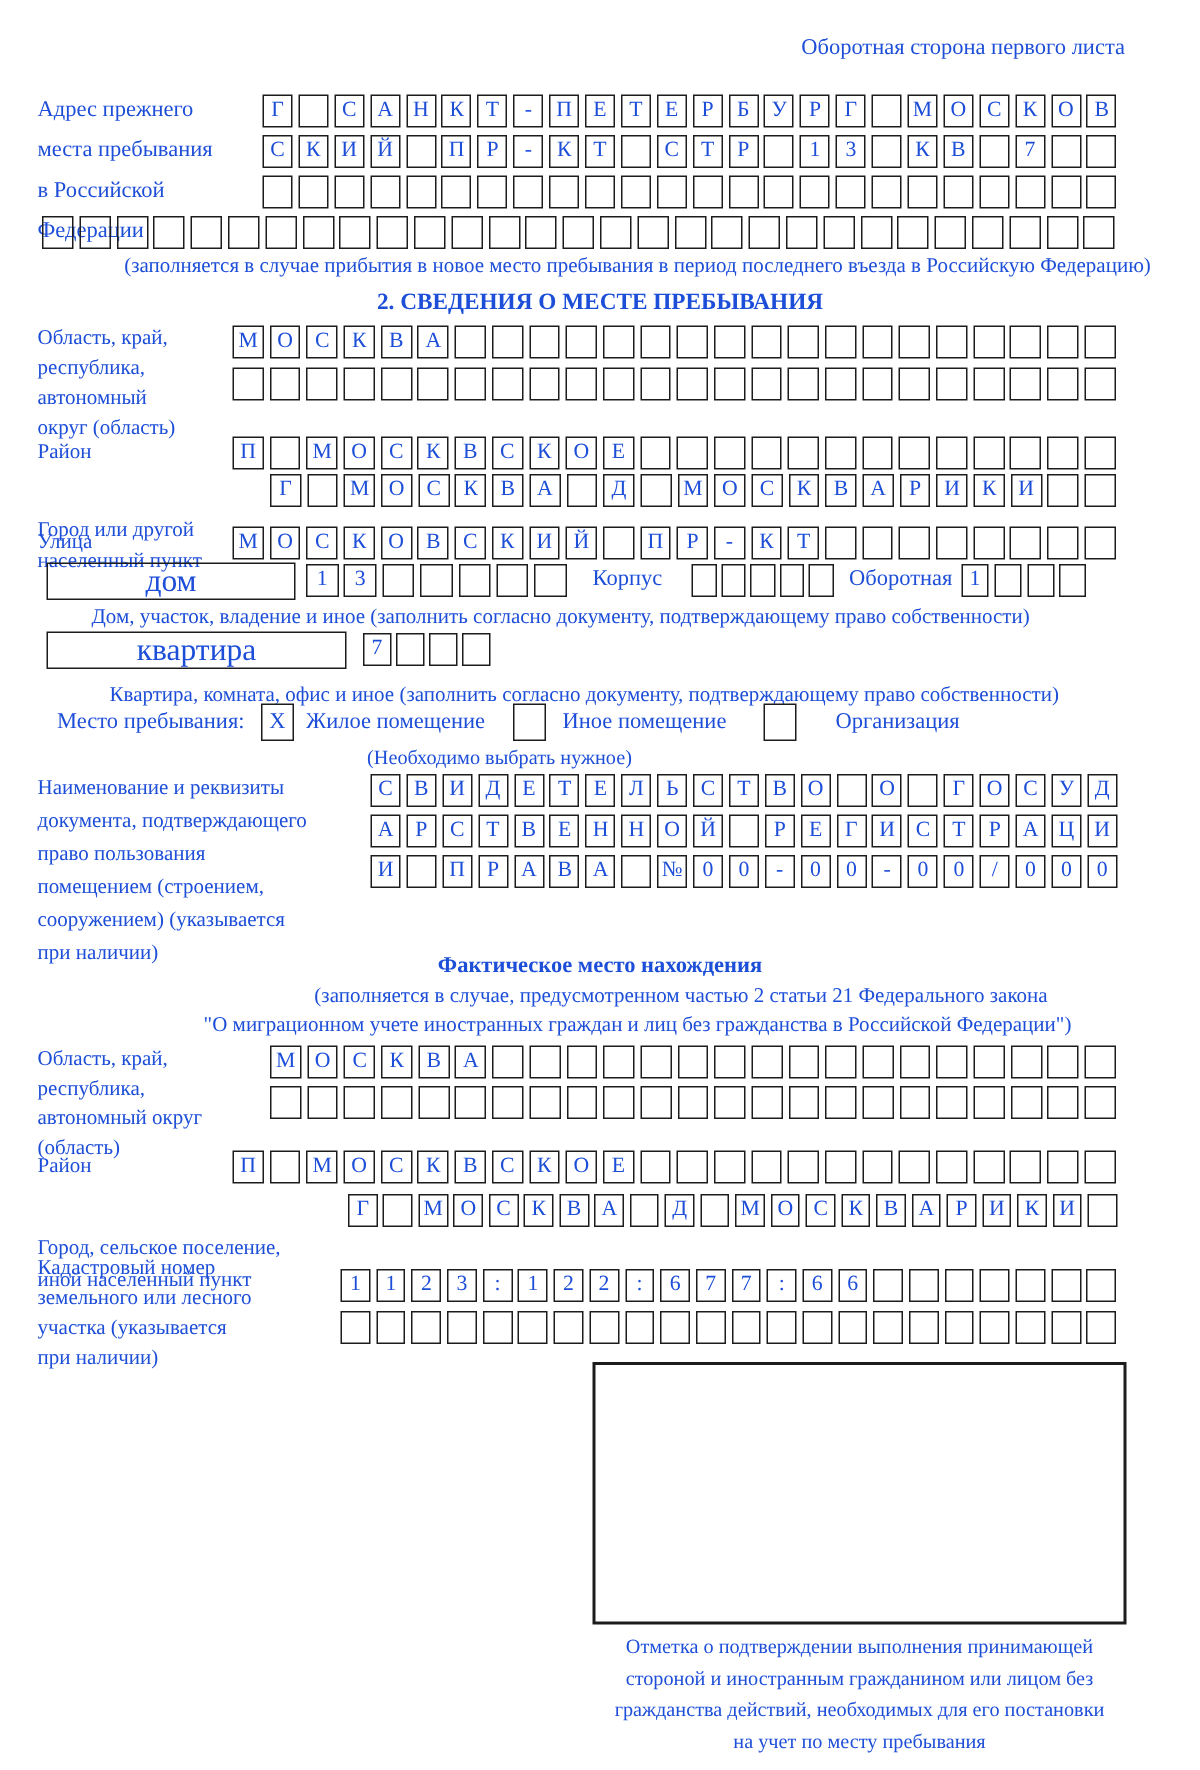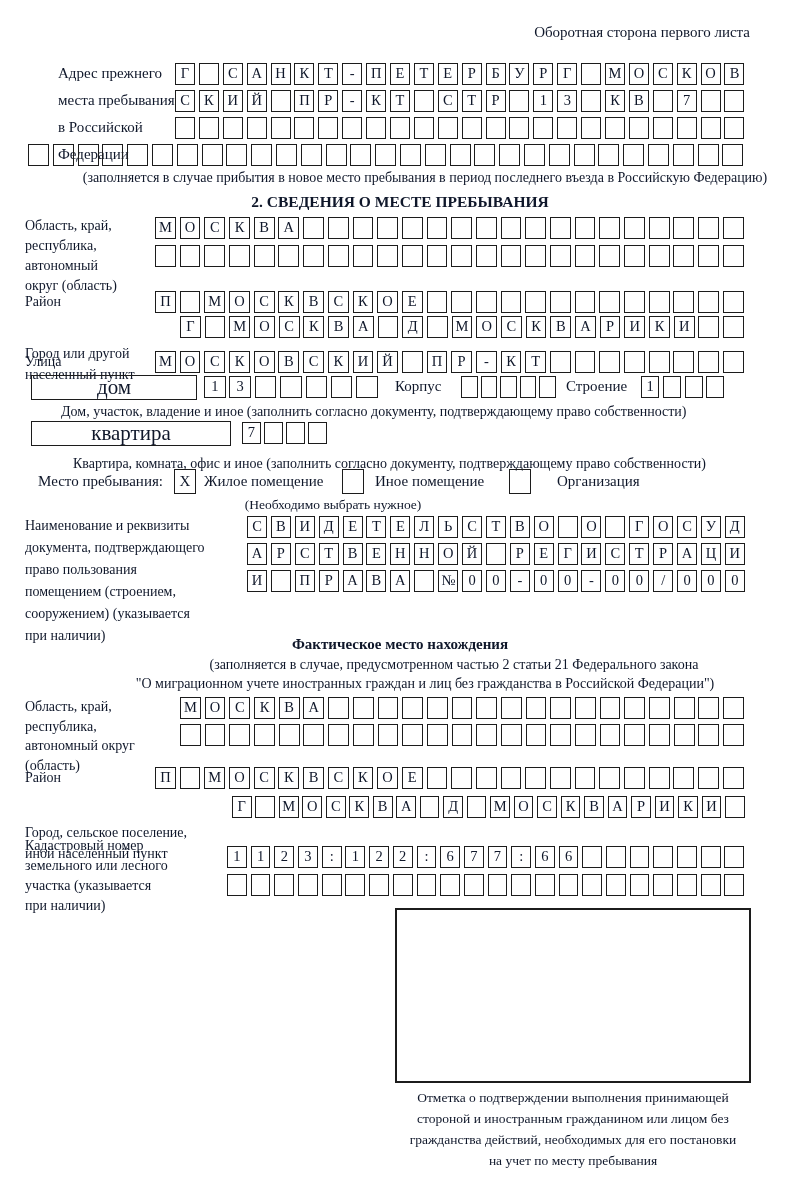--- a/index.html
+++ b/index.html
@@ -1,17 +1,17 @@
 <!DOCTYPE html>
 <html><head>
 <meta charset="utf-8">
 <style>
   html,body{margin:0;padding:0;background:#fff;}
   #page{position:relative;width:800px;height:1180px;background:#fff;overflow:hidden;
-        font-family:"Liberation Serif","DejaVu Serif",serif;color:#0f172a;}
+        font-family:"Liberation Serif","DejaVu Serif",serif;color:#1d4ed8;}
   .abs{position:absolute;}
   .lbl{font-size:14px;line-height:20px;white-space:pre-line;}
   .lh27{line-height:27px;font-size:15px;}
   .lh19{line-height:19.5px;}
   .lh21{line-height:21px;margin-top:30px;}
   .lh22{line-height:22px;}
   .cap{font-size:14px;padding-left:25px;}
   .center{text-align:center;}
   .right{text-align:right;}
   .bold{font-weight:bold;}
@@ -28,21 +28,21 @@
         border:2px solid #1c1c1c;background:#fff;}
   .note4{white-space:pre-line;line-height:21px;font-size:13.5px;}
 </style>
 </head>
 <body>
 
 <div id="page">
 
   <div class="abs right" style="left:520px;top:24px;width:230px;font-size:15px;">Оборотная сторона первого листа</div>
 
-  <div class="abs lbl lh27" style="left:25px;top:60px;width:150px;margin-left:33px;">Адрес прежнего
+  <div class="abs lbl lh27" style="left:25px;top:60px;width:150px;">Адрес прежнего
 места пребывания
 в Российской
 Федерации</div>
   <div class="grid" style="left:175px;top:63px;--cw:20px;--cg:3.9px">
       <span class="cell">Г</span>
       <span class="cell"></span>
       <span class="cell">С</span>
       <span class="cell">А</span>
       <span class="cell">Н</span>
       <span class="cell">К</span>
@@ -304,21 +304,21 @@
       <span class="cell"></span>
     </div>
   <div class="abs opt" style="left:395px;top:378px;">Корпус</div>
   <div class="grid" style="left:461px;top:376px;--cw:16.5px;--cg:3px">
       <span class="cell"></span>
       <span class="cell"></span>
       <span class="cell"></span>
       <span class="cell"></span>
       <span class="cell"></span>
     </div>
-  <div class="abs opt" style="left:566px;top:378px;">Строение</div>
+  <div class="abs opt" style="left:566px;top:378px;">Оборотная</div>
   <div class="grid" style="left:641px;top:376px;--cw:18px;--cg:3.75px">
       <span class="cell">1</span>
       <span class="cell"></span>
       <span class="cell"></span>
       <span class="cell"></span>
     </div>
   <div class="abs cap" style="left:36px;top:404px;">Дом, участок, владение и иное (заполнить согласно документу, подтверждающему право собственности)</div>
 
   <div class="bar" style="left:31px;top:421px;width:200px;">квартира</div>
   <div class="grid" style="left:242px;top:422px;--cw:18.5px;--cg:3.5px">

